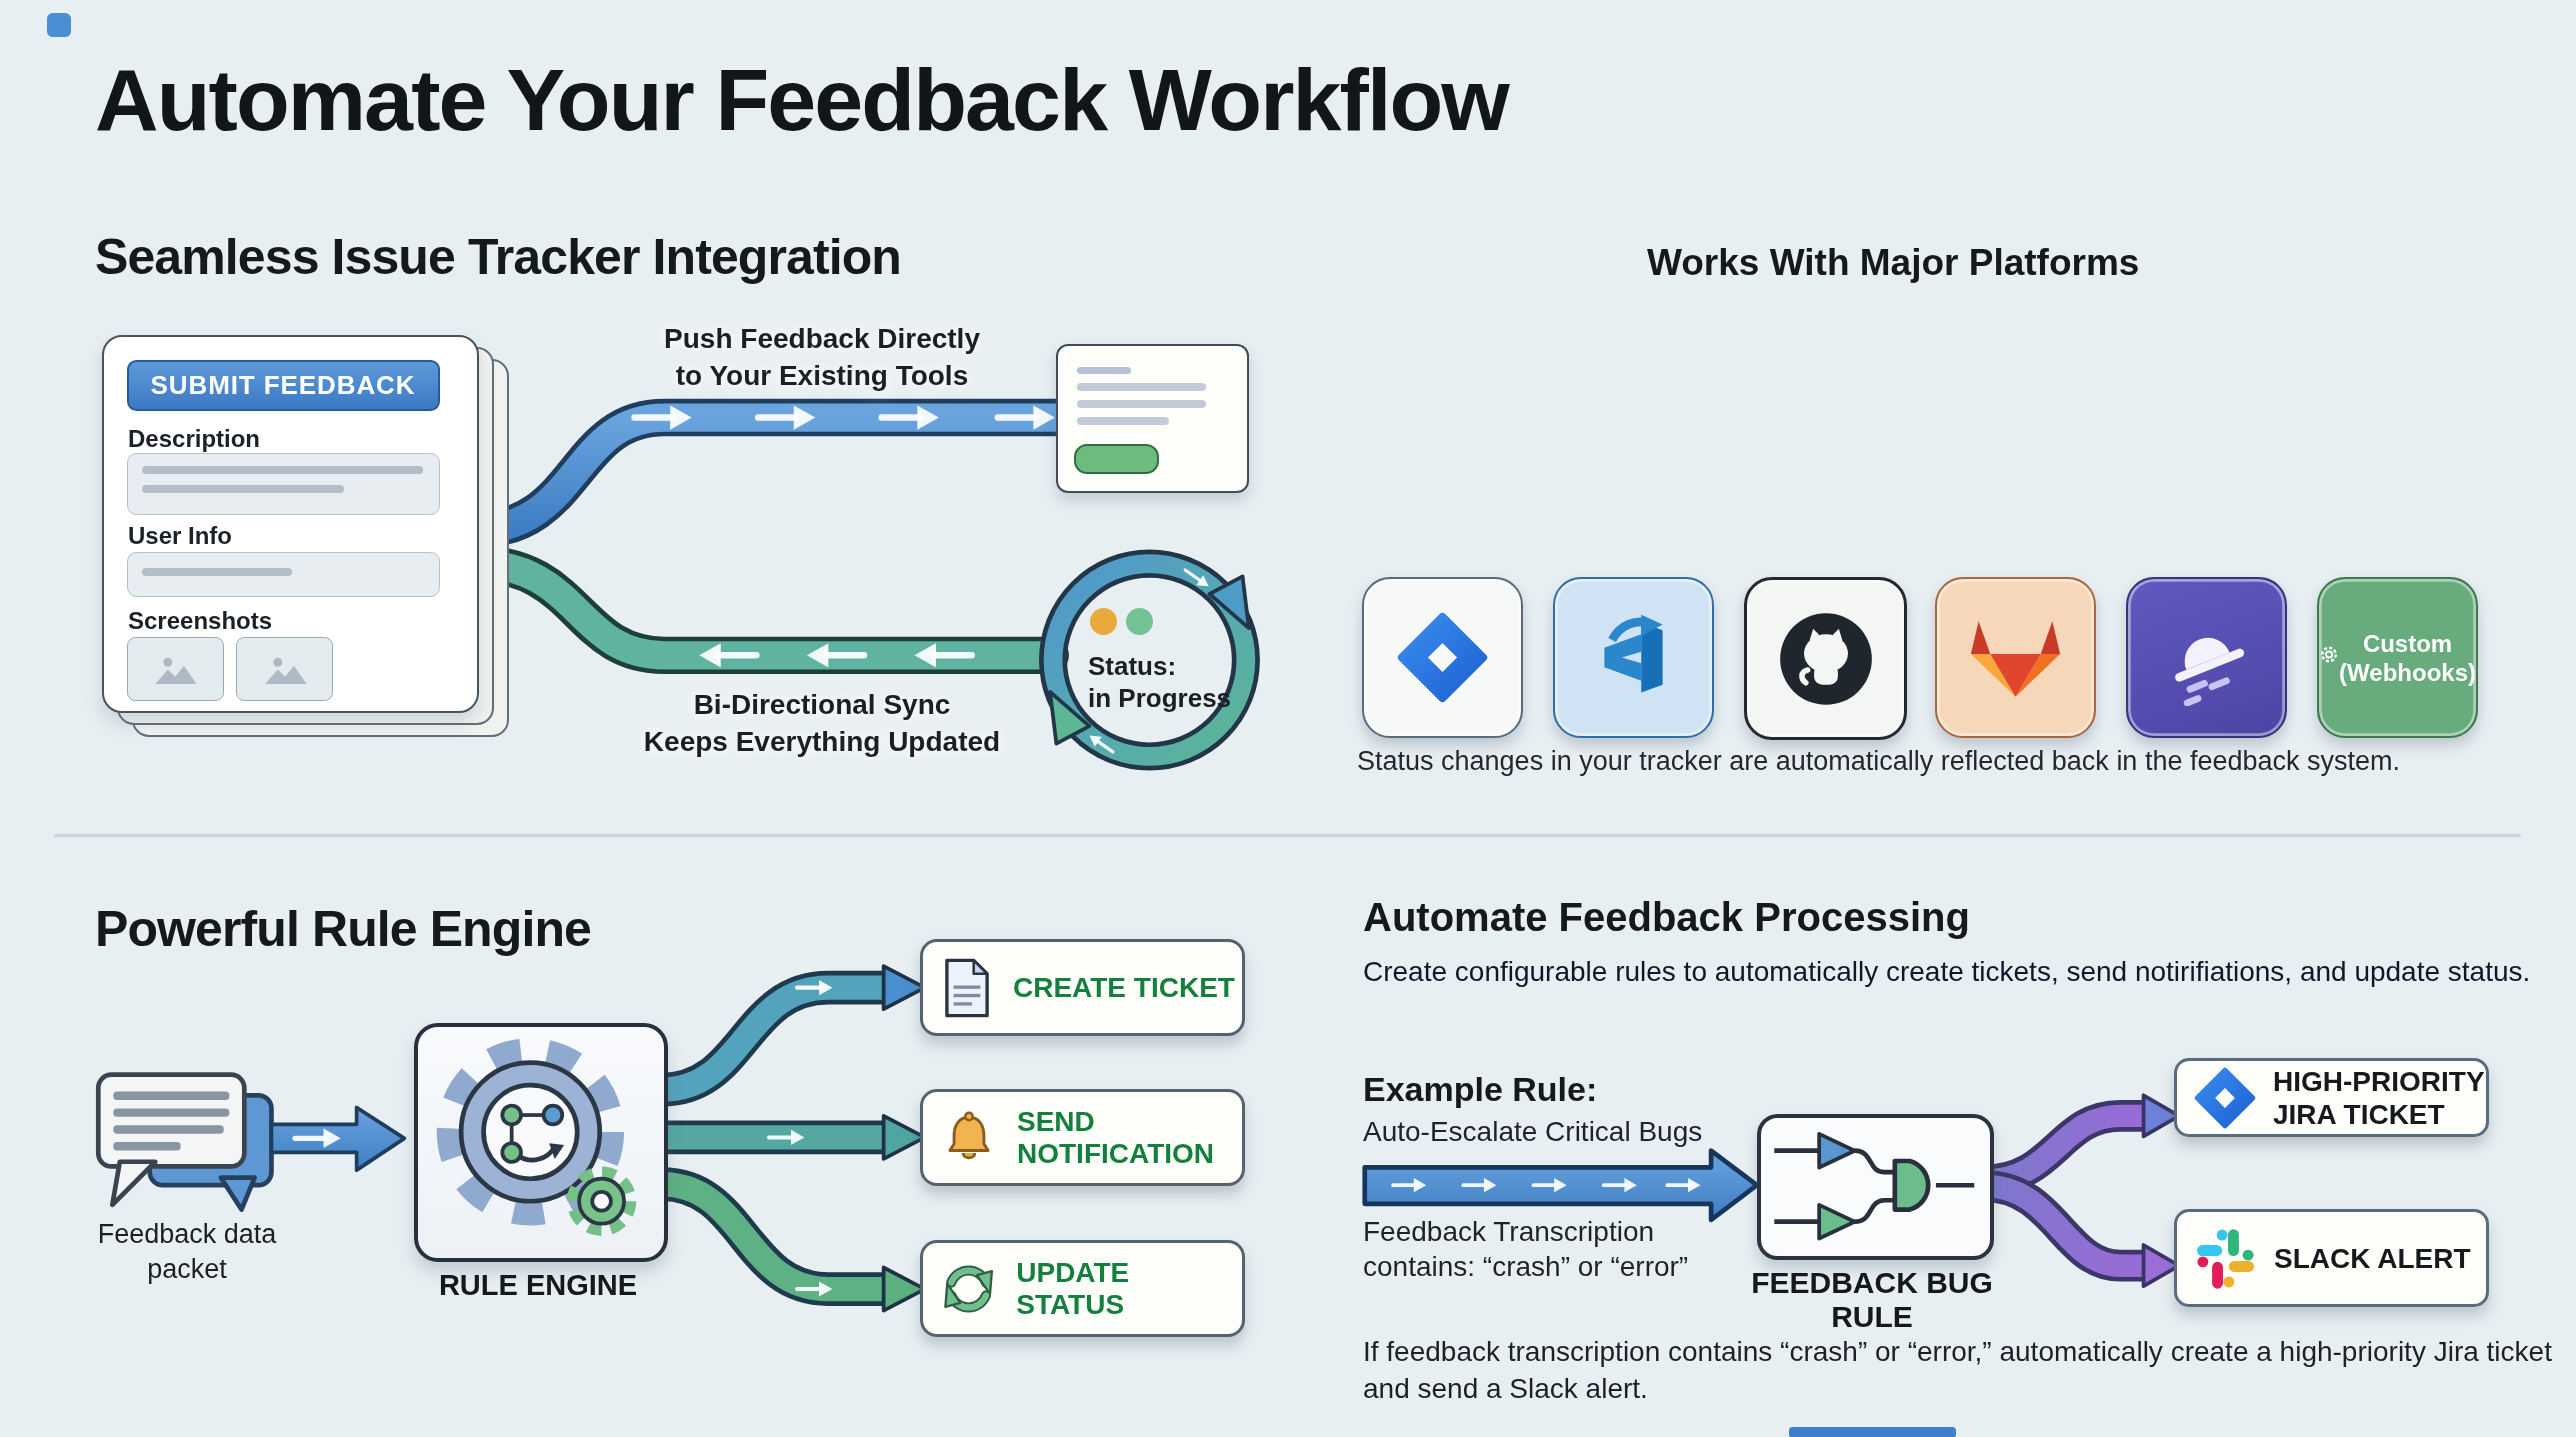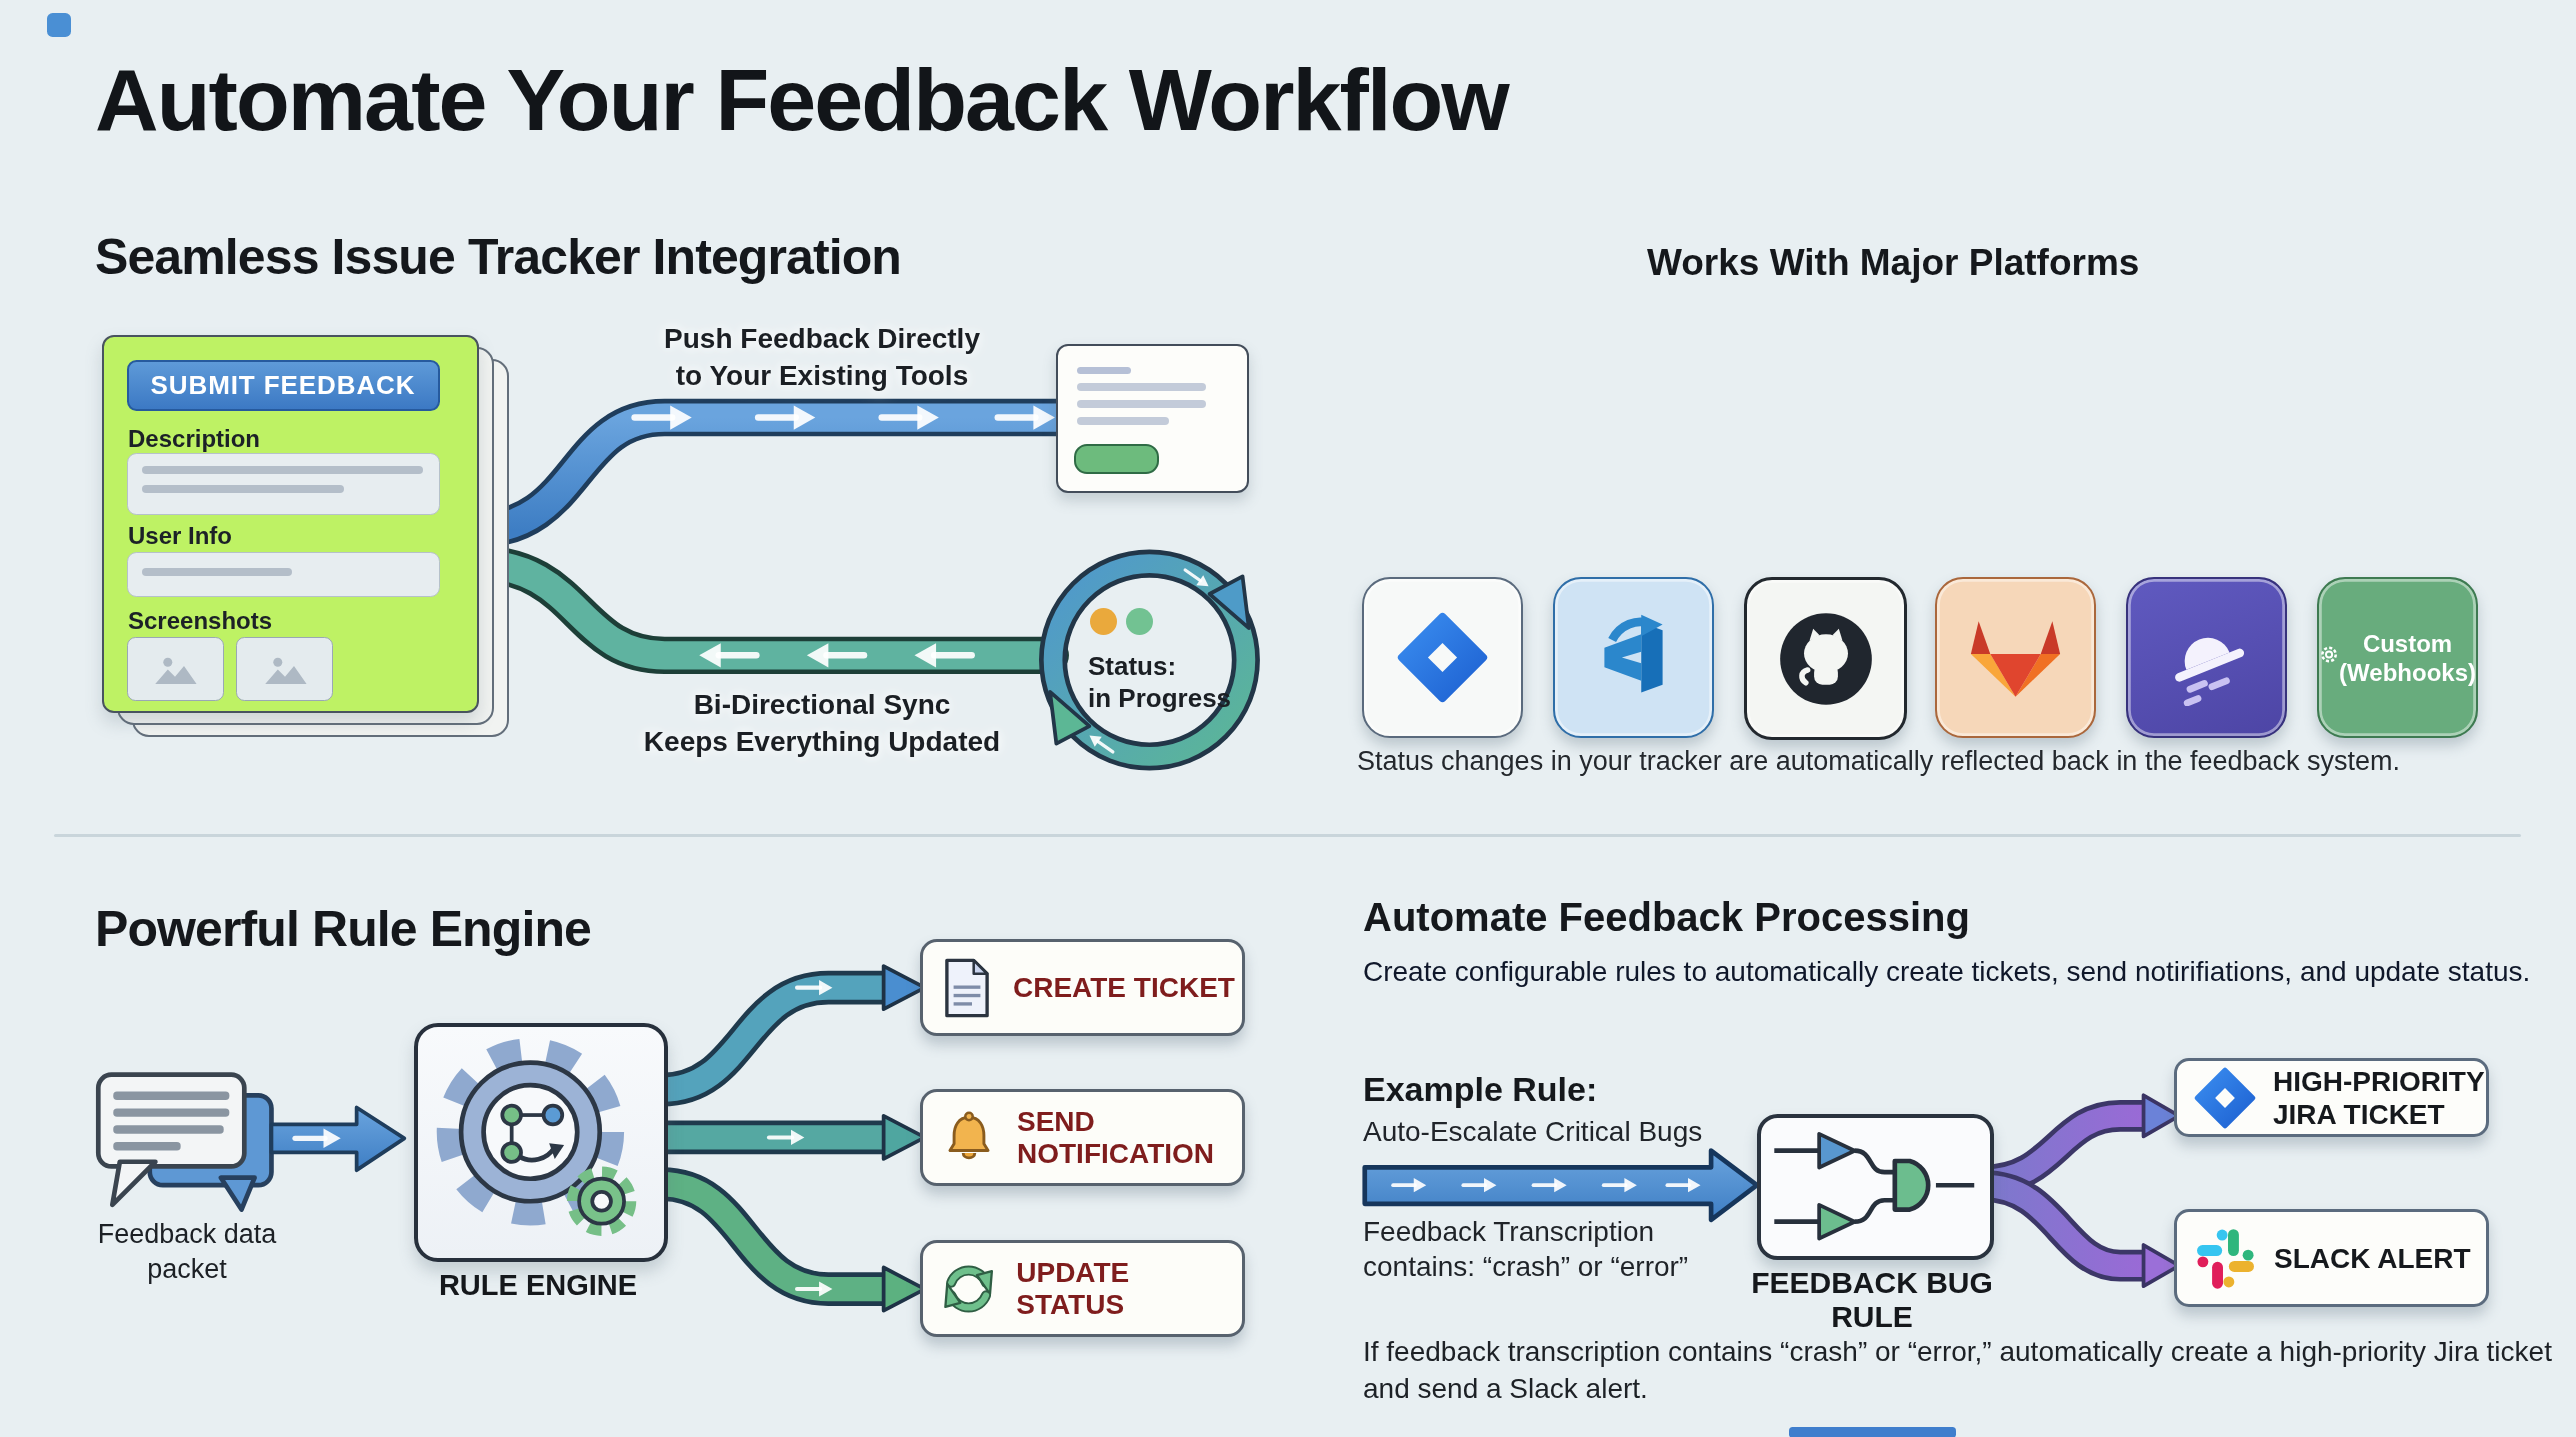--- a/index.html
+++ b/index.html
@@ -11,22 +11,22 @@
   h1,h2,p{margin:0;}
   .title{left:95px;top:49px;font-size:88px;font-weight:700;letter-spacing:-1.9px;color:#121519;}
   .h-seamless{left:95px;top:228px;font-size:50px;font-weight:700;letter-spacing:-0.9px;}
   .h-works{left:1647px;top:242px;font-size:37px;font-weight:700;}
   .h-powerful{left:95px;top:900px;font-size:50px;font-weight:700;letter-spacing:-0.9px;}
   .h-processing{left:1363px;top:895px;font-size:40px;font-weight:700;}
   .halo{text-shadow:0 0 9.4px rgba(255,255,255,.95),0 0 17px rgba(255,255,255,.8);}
 
   
   .card-shadow{border-radius:17px;border:2.8px solid #636e7a;background:#f1f3f1;}
-  .form-card{left:102px;top:335px;width:373px;height:374px;border-radius:12px;
-    border:2.8px solid #49535f;background:#bef264;box-shadow:0 9.4px 17px rgba(90,110,125,.22);}
+  .form-card{left:102px;top:335px;width:373px;height:374px;border-radius:20px;
+    border:2.8px solid #49535f;background:#ffffff;box-shadow:0 9.4px 17px rgba(90,110,125,.22);}
   .submit-btn{position:absolute;left:22.5px;top:22.5px;width:309px;height:47px;border-radius:9.4px;
     background:linear-gradient(#5e9ad8,#3c79c4);border:2.8px solid #265a9e;color:#fff;
     font-weight:700;font-size:26px;letter-spacing:0.9px;display:flex;align-items:center;justify-content:center;}
   .flabel{position:absolute;left:24px;font-size:24px;font-weight:700;color:#1c2127;}
   .fbox{position:absolute;left:22.5px;background:#e7edf0;border:1.9px solid #b6c1ca;border-radius:9.4px;}
   .grayline{position:absolute;height:8.4px;border-radius:4.7px;background:#b4bec9;}
   .shotbox{position:absolute;background:#e4ebee;border:1.9px solid #9aa8b4;border-radius:8.4px;
     display:flex;align-items:center;justify-content:center;}
 
   .caption{font-size:28px;font-weight:700;line-height:37px;text-align:center;color:#1b1f24;}
@@ -49,21 +49,21 @@
 
   .divider{left:54px;top:834px;width:2467px;height:2.8px;background:#c9d5db;border-radius:1.9px;}
 
   
   .packet-label{left:56px;top:1217px;width:262px;text-align:center;font-size:27px;line-height:35px;color:#1c2025;}
   .engine-box{left:414px;top:1023px;width:246px;height:231px;border-radius:24px;border:4.7px solid #27303c;
     background:linear-gradient(#f8fafc,#edf1f6);box-shadow:0 9.4px 15px rgba(90,110,125,.25);}
   .engine-label{left:393px;top:1269px;width:290px;text-align:center;font-size:29px;font-weight:700;}
   .obox{position:absolute;left:920px;width:325px;border-radius:17px;background:#fdfdf9;border:3.7px solid #57626e;
     box-shadow:0 8.4px 13px rgba(90,110,125,.3);display:flex;align-items:center;gap:19px;padding-left:17px;box-sizing:border-box;}
-  .obox-label{font-size:28px;font-weight:700;line-height:32px;color:#7f1d1d;}
+  .obox-label{font-size:28px;font-weight:700;line-height:32px;color:#15803d;}
 
   
   .proc-desc{left:1363px;top:953px;width:1179px;font-size:28px;line-height:37px;color:#0f172a;}
   .ex-label{left:1363px;top:1070px;font-size:34px;font-weight:700;}
   .ex-name{left:1363px;top:1116px;font-size:28px;color:#20242a;}
   .cond{left:1363px;top:1214px;font-size:28px;line-height:35px;font-weight:500;color:#1f2328;}
   .crit-box{left:1757px;top:1114px;width:229px;height:138px;border-radius:20.6px;border:4.7px solid #2a333f;
     background:#fafbfd;box-shadow:0 8.4px 13px rgba(90,110,125,.28);}
   .crit-label{left:1713px;top:1266px;width:318px;text-align:center;font-size:30px;font-weight:700;}
   .abox{position:absolute;left:2174px;width:315px;border-radius:15px;background:#fdfdfa;border:3.7px solid #5b6b7e;

